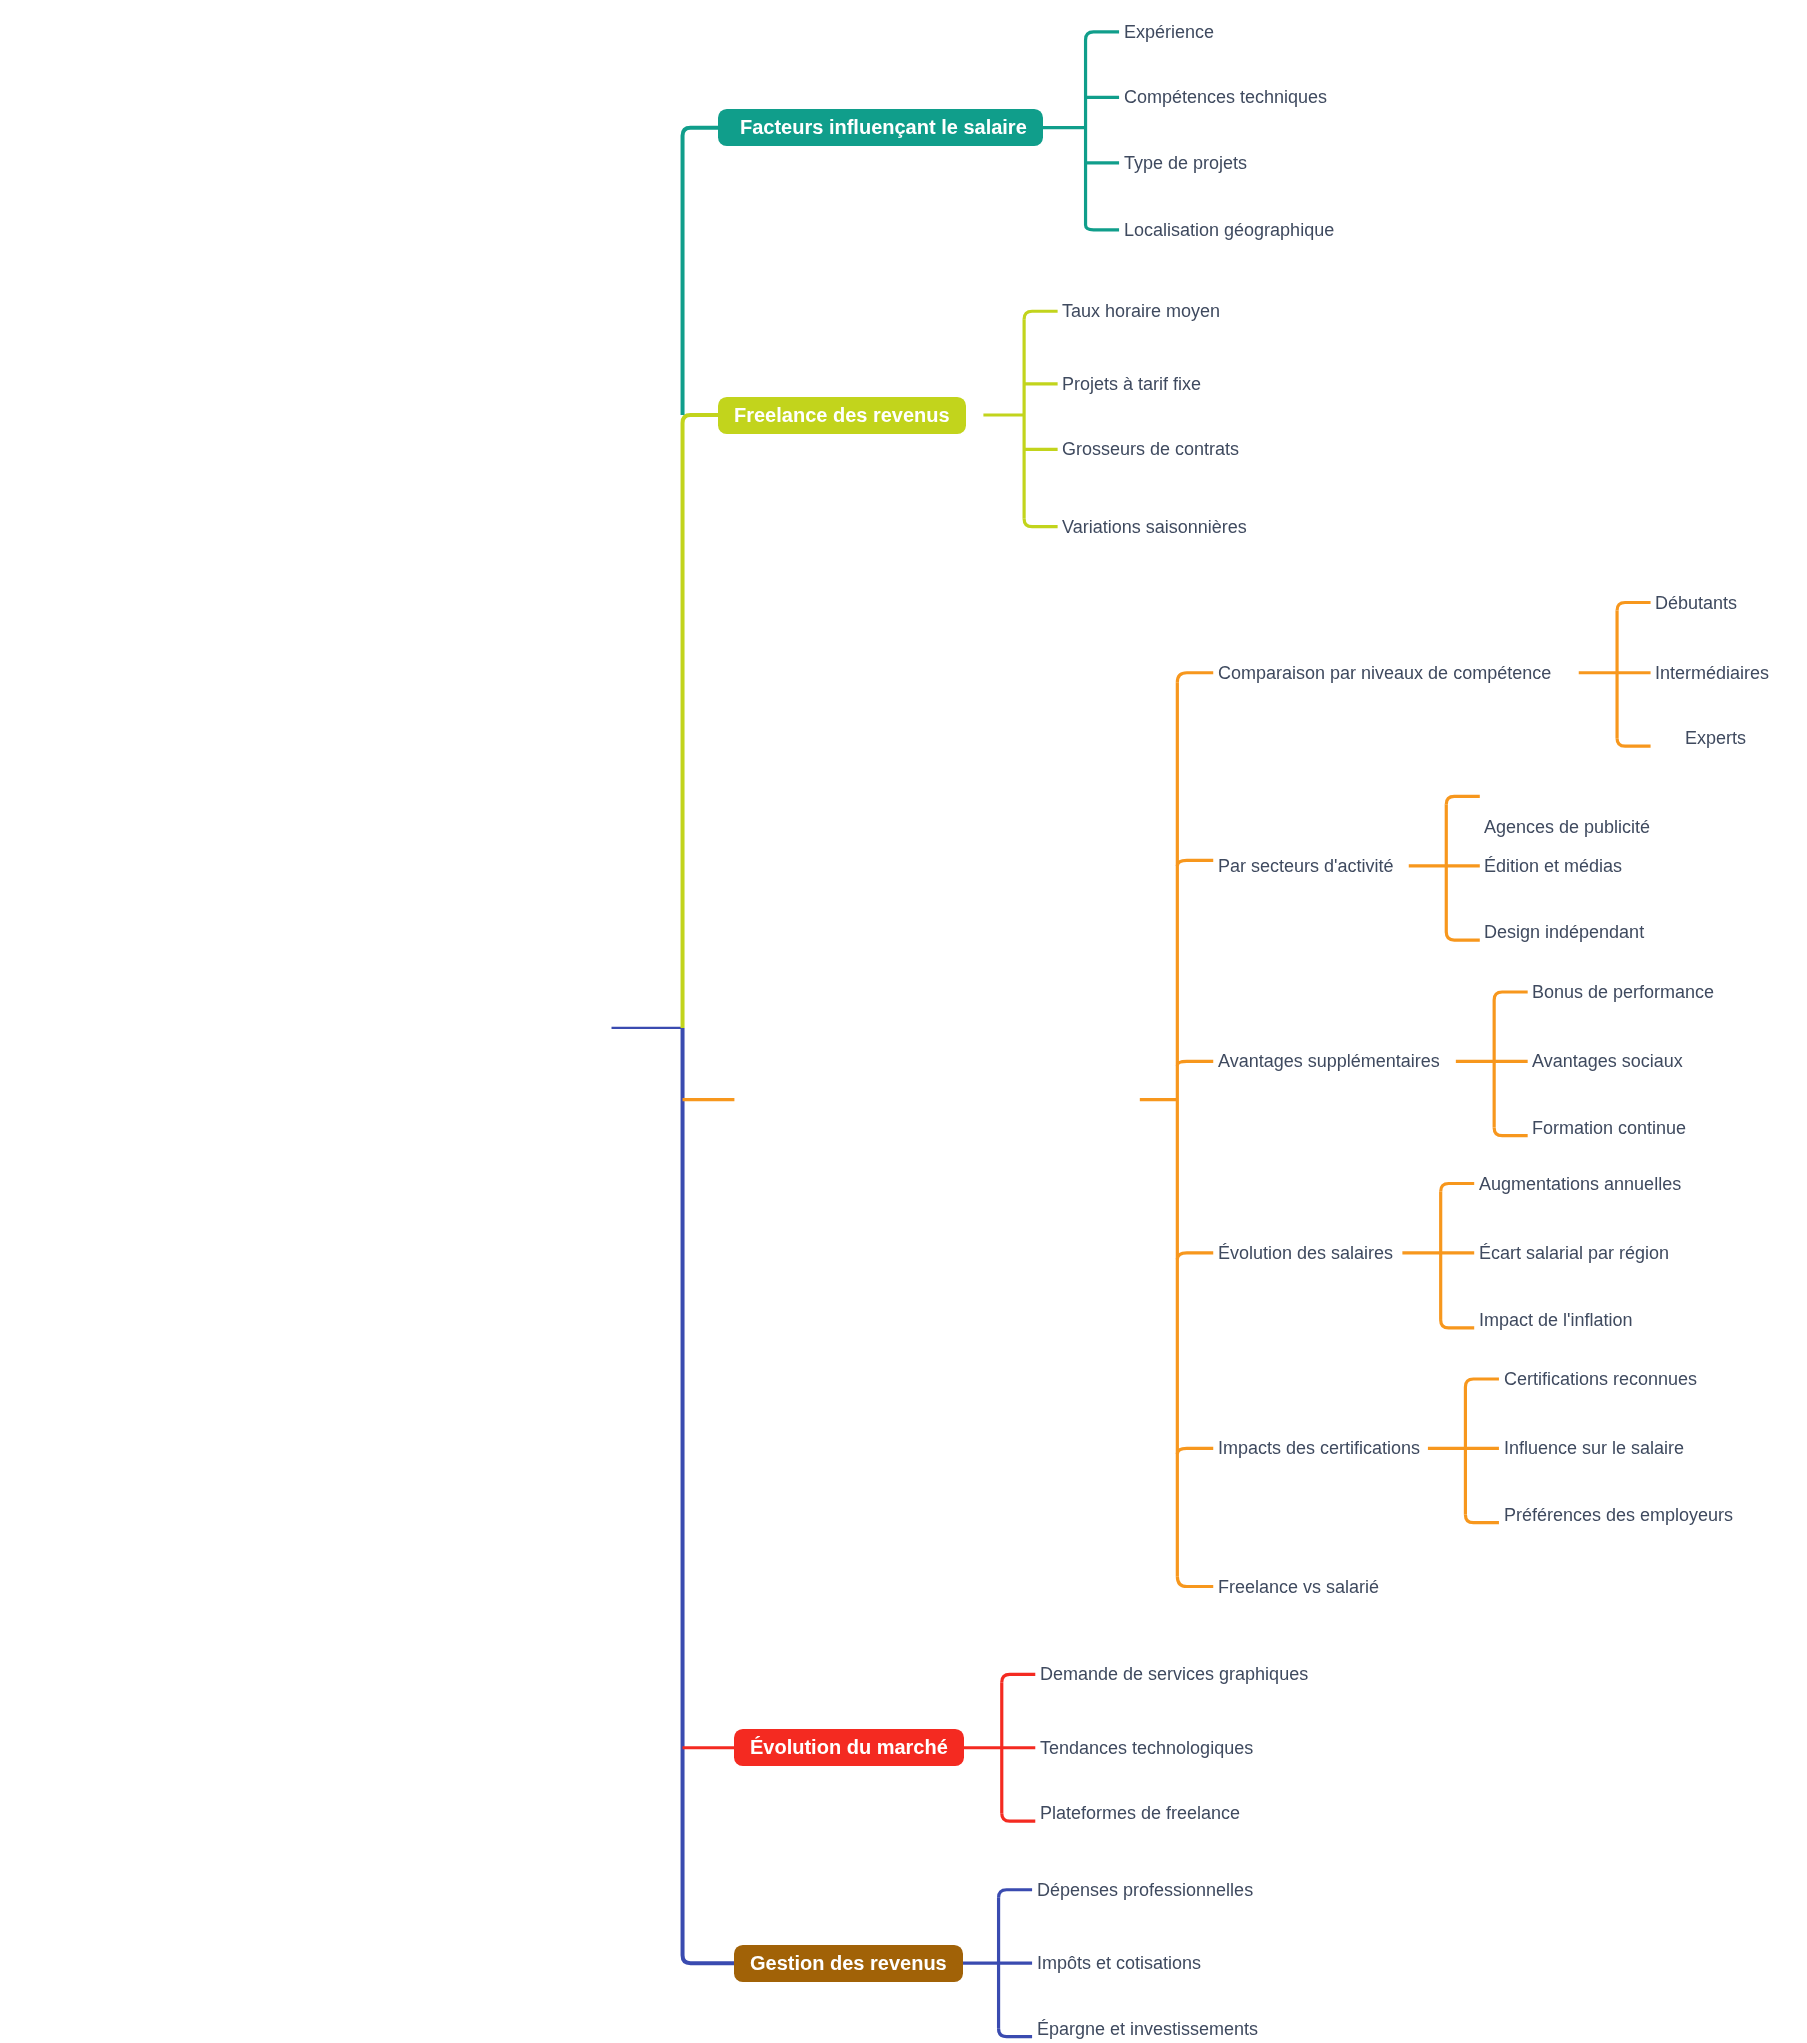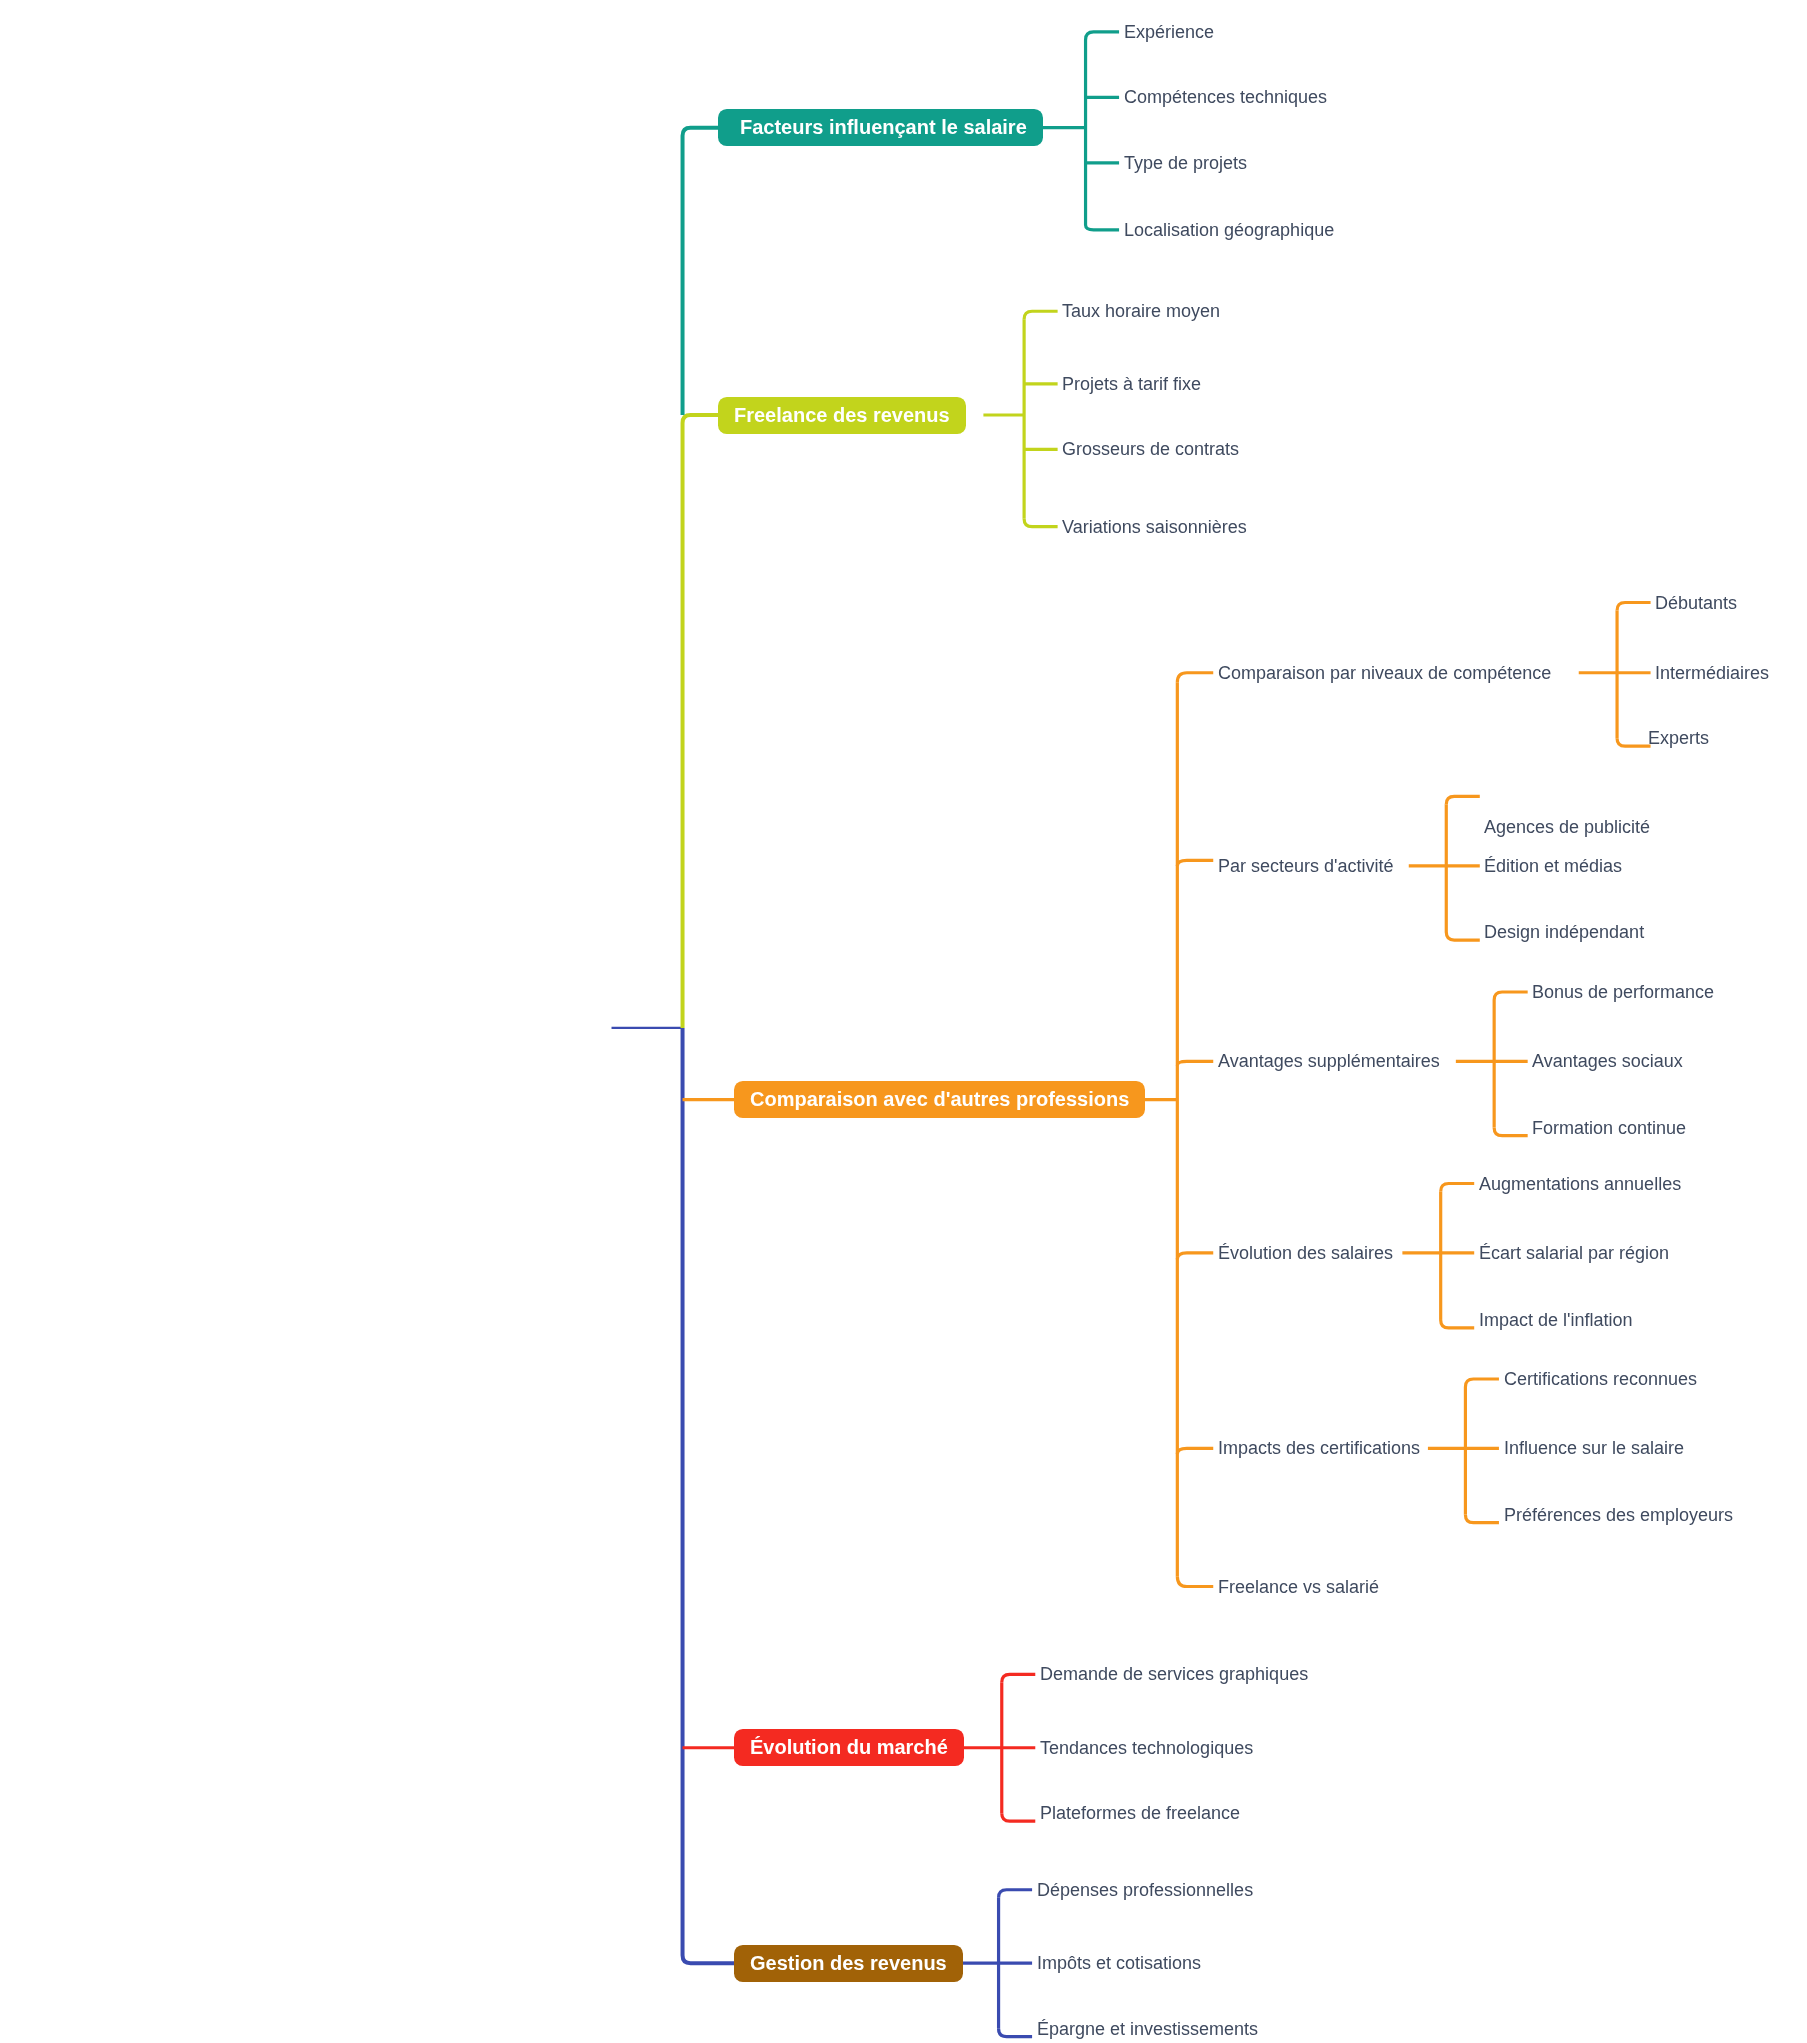--- a/index.html
+++ b/index.html
@@ -130,26 +130,25 @@
   <div class="node leaf" style="left:1124px;top:97px;">Compétences techniques</div>
   <div class="node leaf" style="left:1124px;top:163px;">Type de projets</div>
   <div class="node leaf" style="left:1124px;top:230px;">Localisation géographique</div>
 
   <div class="node pill lime" style="left:718px;top:397px;">Freelance des revenus</div>
   <div class="node leaf" style="left:1062px;top:311px;">Taux horaire moyen</div>
   <div class="node leaf" style="left:1062px;top:384px;">Projets à tarif fixe</div>
   <div class="node leaf" style="left:1062px;top:449px;">Grosseurs de contrats</div>
   <div class="node leaf" style="left:1062px;top:527px;">Variations saisonnières</div>
 
-  <div class="node pill orange" style="left:734px;top:1081px;">Comparaison avec d'autres professions</div>
 
   <div class="node leaf" style="left:1218px;top:673px;">Comparaison par niveaux de compétence</div>
   <div class="node leaf" style="left:1655px;top:603px;">Débutants</div>
   <div class="node leaf" style="left:1655px;top:673px;">Intermédiaires</div>
-  <div class="node leaf" style="left:1648px;top:738px;">Experts</div>
+  <div class="node leaf" style="left:1685px;top:738px;">Experts</div>
 
   <div class="node leaf" style="left:1218px;top:866px;">Par secteurs d'activité</div>
   <div class="node leaf" style="left:1484px;top:796px;margin-top:31px;">Agences de publicité</div>
   <div class="node leaf" style="left:1484px;top:866px;">Édition et médias</div>
   <div class="node leaf" style="left:1484px;top:932px;">Design indépendant</div>
 
   <div class="node leaf" style="left:1218px;top:1061px;">Avantages supplémentaires</div>
   <div class="node leaf" style="left:1532px;top:992px;">Bonus de performance</div>
   <div class="node leaf" style="left:1532px;top:1061px;">Avantages sociaux</div>
   <div class="node leaf" style="left:1532px;top:1128px;">Formation continue</div>

